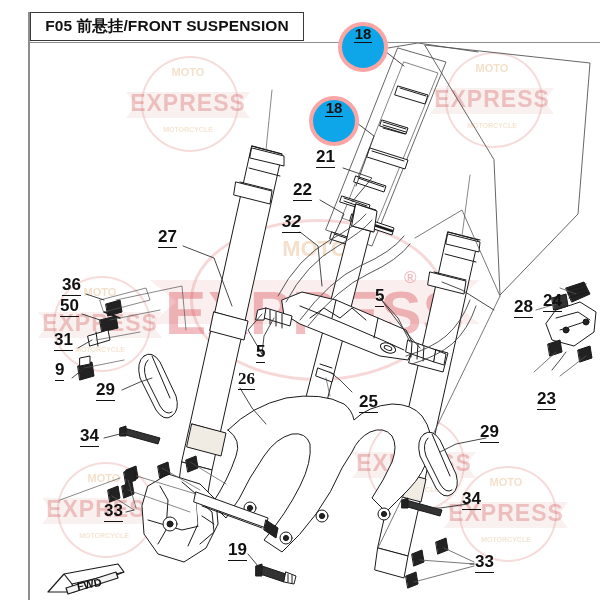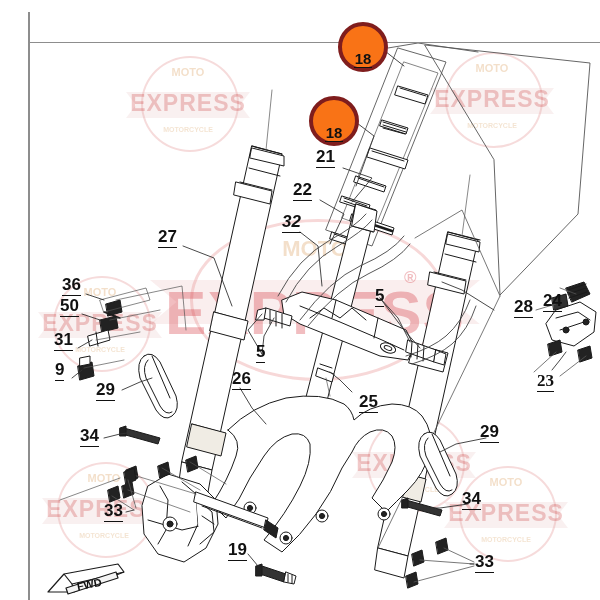--- a/index.html
+++ b/index.html
@@ -38,22 +38,22 @@
   #art{position:absolute;inset:0;z-index:2;}
 
   
   .lbl{position:absolute;z-index:6;font-size:17px;font-weight:bold;color:#111;
        line-height:1;white-space:nowrap;text-align:right;}
   .lbl u{text-decoration:none;display:block;border-bottom:1.6px solid #111;
          padding-bottom:2px;}
 
   
   .redc{position:absolute;z-index:7;width:42px;height:42px;border-radius:50%;
-        border:4px solid #7f1d1d;background:#f97316;
-        display:flex;align-items:flex-end;justify-content:center;}
+        border:4px solid #fca5a5;background:#0ea5e9;
+        display:flex;align-items:flex-start;justify-content:center;}
   .redc b{font-size:15px;font-weight:bold;color:#111;
           border-bottom:1.5px solid #111;padding:0 1px 1px;line-height:1;}
 
   
   .fwd{position:absolute;z-index:6;}
 </style>
 </head>
 <body>
 
 <div id="stage">
@@ -129,20 +129,23 @@
       </div>
     </div>
     <div class="wm" style="left:404px;top:268px;width:22px;height:22px;">
       <div style="font-size:17px;font-weight:bold;color:rgba(209,38,48,.30);">®</div>
     </div>
   </div>
 
   <div class="frame-line" style="left:28px;top:12px;width:1.5px;height:588px;"></div>
   <div class="frame-line" style="left:28px;top:42px;width:572px;height:1.2px;"></div>
 
+  <div class="title-box">
+    <span>F05 前悬挂/FRONT SUSPENSION</span>
+  </div>
 
   <svg id="art" width="600" height="600" viewBox="0 0 600 600">
     <g fill="none" stroke="#1a1a1a" stroke-width="1" stroke-linejoin="round" stroke-linecap="round">
 
       <path d="M425 45 L590 63 L578 214 L500 295 L494 160 Z" stroke="#555" stroke-width="0.9"></path>
       <path d="M388 48 L418 43 L478 52" stroke="#555" stroke-width="0.9"></path>
 
       <path d="M398 48 L446 62 L372 246 L326 230 Z" stroke="#555" stroke-width="0.9"></path>
       <path d="M404 62 L438 73 L374 230 L342 218 Z" stroke="#666" stroke-width="0.8"></path>
 
@@ -441,42 +444,42 @@
     </div>
   <div class="lbl" style="left:96px;top:381px;">
     <u>29</u>
     </div>
   <div class="lbl" style="left:80px;top:427px;">
     <u>34</u>
     </div>
   <div class="lbl" style="left:104px;top:502px;">
     <u>33</u>
     </div>
-  <div class="lbl" style="left:232px;top:370px;">
+  <div class="lbl" style="left:238px;top:370px;font-family:Liberation Serif, serif;">
     <u>26</u>
     </div>
   <div class="lbl" style="left:332px;top:393px;margin-left:27px;">
     <u>25</u>
     </div>
   <div class="lbl" style="left:256px;top:343px;">
     <u>5</u>
     </div>
   <div class="lbl" style="left:375px;top:287px;">
     <u>5</u>
     </div>
   <div class="lbl" style="left:228px;top:541px;">
     <u>19</u>
     </div>
   <div class="lbl" style="left:478px;top:298px;margin-left:36px;">
     <u>28</u>
     </div>
   <div class="lbl" style="left:543px;top:292px;">
     <u>24</u>
     </div>
-  <div class="lbl" style="left:537px;top:372px;font-family:Liberation Serif, serif;">
+  <div class="lbl" style="left:537px;top:390px;">
     <u>23</u>
     </div>
   <div class="lbl" style="left:480px;top:423px;">
     <u>29</u>
     </div>
   <div class="lbl" style="left:462px;top:490px;">
     <u>34</u>
     </div>
   <div class="lbl" style="left:475px;top:553px;">
     <u>33</u>

